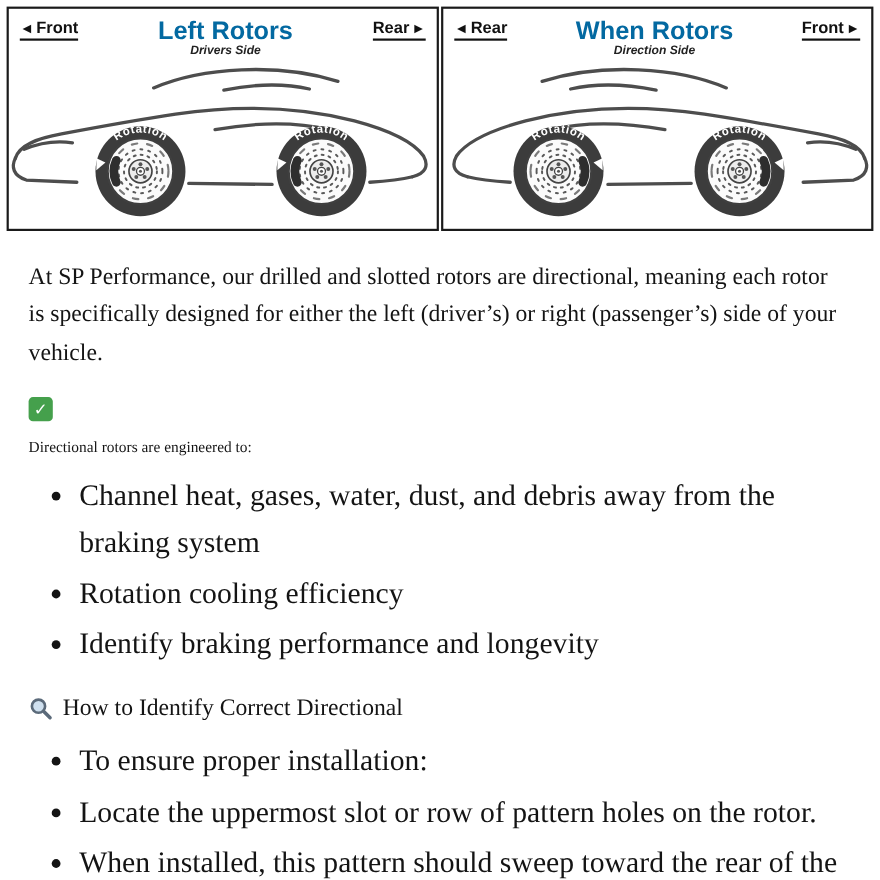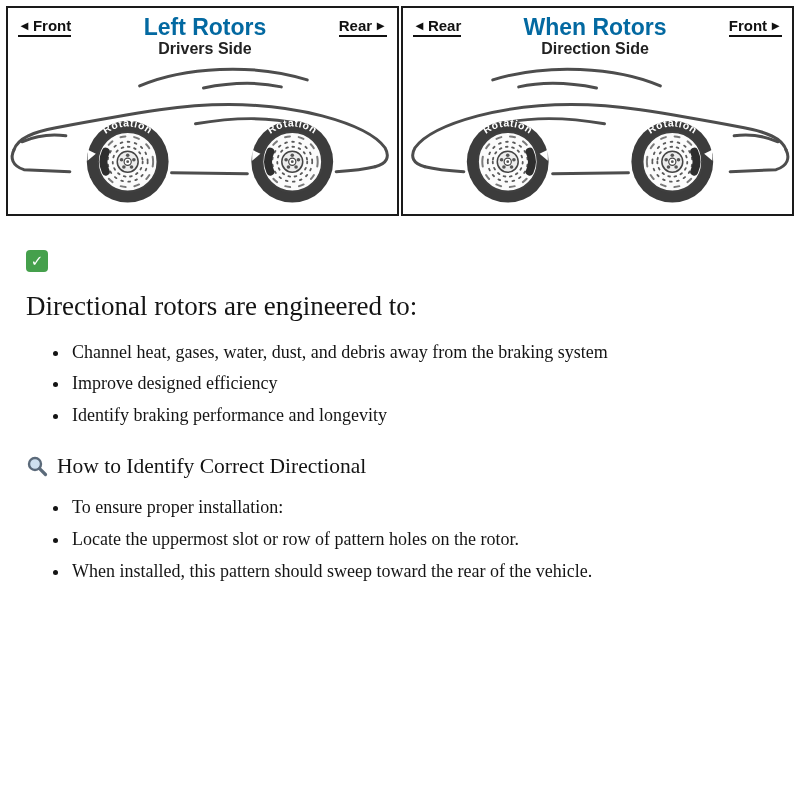--- a/index.html
+++ b/index.html
@@ -8,35 +8,35 @@
   
   .figure-row{display:flex;gap:2px;margin:6px 6px 0 6px;}
   .panel{flex:1;border:2px solid #1a1a1a;background:#fff;display:flex;flex-direction:column;}
   .panel-header{display:flex;justify-content:space-between;align-items:flex-start;
     padding:7px 10px 0 10px;font-family:"Liberation Sans",sans-serif;}
   .dir-label{font-weight:bold;font-size:15px;border-bottom:2px solid #111;
     padding-bottom:1px;display:flex;align-items:center;gap:2px;color:#111;margin-top:2px;}
   .dir-arrow{font-size:13px;line-height:1;}
   .titles{text-align:center;flex:1;}
   .panel-title{font-weight:bold;font-size:23px;line-height:1.05;color:#0369a1;}
-  .panel-subtitle{font-weight:bold;font-size:16px;color:#222;margin-top:1px;}
+  .panel-subtitle{font-weight:bold;font-style:italic;font-size:11px;color:#222;margin-top:1px;}
   .car-svg{width:100%;height:auto;display:block;margin-top:-4px;}
 
   
   .article{padding:10px 28px 8px 26px;}
   .intro{font-size:21.5px;line-height:1.6;margin:14px 0 20px 0;}
   .section-heading{display:flex;align-items:center;gap:9px;font-size:21.5px;margin:24px 0 14px 0;}
   .section-heading.bold{font-weight:bold;}
   .check-icon{display:inline-flex;align-items:center;justify-content:center;
     width:22px;height:22px;border-radius:4px;background:#45a04c;color:#fff;
     font-family:"DejaVu Sans",sans-serif;font-size:15px;font-weight:bold;flex:0 0 auto;}
   .mag-icon{flex:0 0 auto;display:inline-block;}
-  .lead{font-size:27px;line-height:1.55;margin:12px 0 10px 0;}
+  .lead{font-size:14px;line-height:1.55;margin:12px 0 10px 0;}
   ul.bullets{margin:10px 0 18px 0;padding-left:44px;}
-  ul.bullets li{font-size:18px;line-height:1.6;margin:3px 0;padding-left:2px;}
+  ul.bullets li{font-size:27px;line-height:1.6;margin:3px 0;padding-left:2px;}
 
   .rot-text{font-family:"Liberation Sans",sans-serif;font-size:10.5px;font-weight:bold;
     fill:#fff;letter-spacing:.6px;}
 </style>
 </head>
 <body>
 
 <div class="figure-row">
 
   <div class="panel">
@@ -143,30 +143,31 @@
         <textPath href="#tpR2" startOffset="50%" text-anchor="middle">Rotation</textPath>
       </text>
       <polygon points="0,-4.5 0,4.5 10,0" fill="#fff" transform="translate(141,98) rotate(65)"></polygon>
       <polygon points="0,-4.5 0,4.5 10,0" fill="#fff" transform="translate(306,98) rotate(65)"></polygon>
     </svg>
   </div>
 </div>
 
 <div class="article">
 
+  <p class="intro">At SP Performance, our drilled and slotted rotors are directional, meaning each rotor is specifically designed for either the left (driver’s) or right (passenger’s) side of your vehicle.</p>
 
   <div class="section-heading bold">
     <span class="check-icon">✓</span>
   </div>
 
   <p class="lead">Directional rotors are engineered to:</p>
 
   <ul class="bullets">
     <li>Channel heat, gases, water, dust, and debris away from the braking system</li>
-    <li>Improve designed efficiency</li>
+    <li>Rotation cooling efficiency</li>
     <li>Identify braking performance and longevity</li>
   </ul>
 
   <div class="section-heading">
     <svg class="mag-icon" width="22" height="22" viewBox="0 0 22 22">
       <circle cx="9" cy="9" r="6" fill="#cfe0ef" stroke="#5b6a7a" stroke-width="2.4"></circle>
       <line x1="13.6" y1="13.6" x2="19.5" y2="19.5" stroke="#5b6a7a" stroke-width="3.2" stroke-linecap="round"></line>
     </svg>
     <span>How to Identify Correct Directional</span>
   </div>

